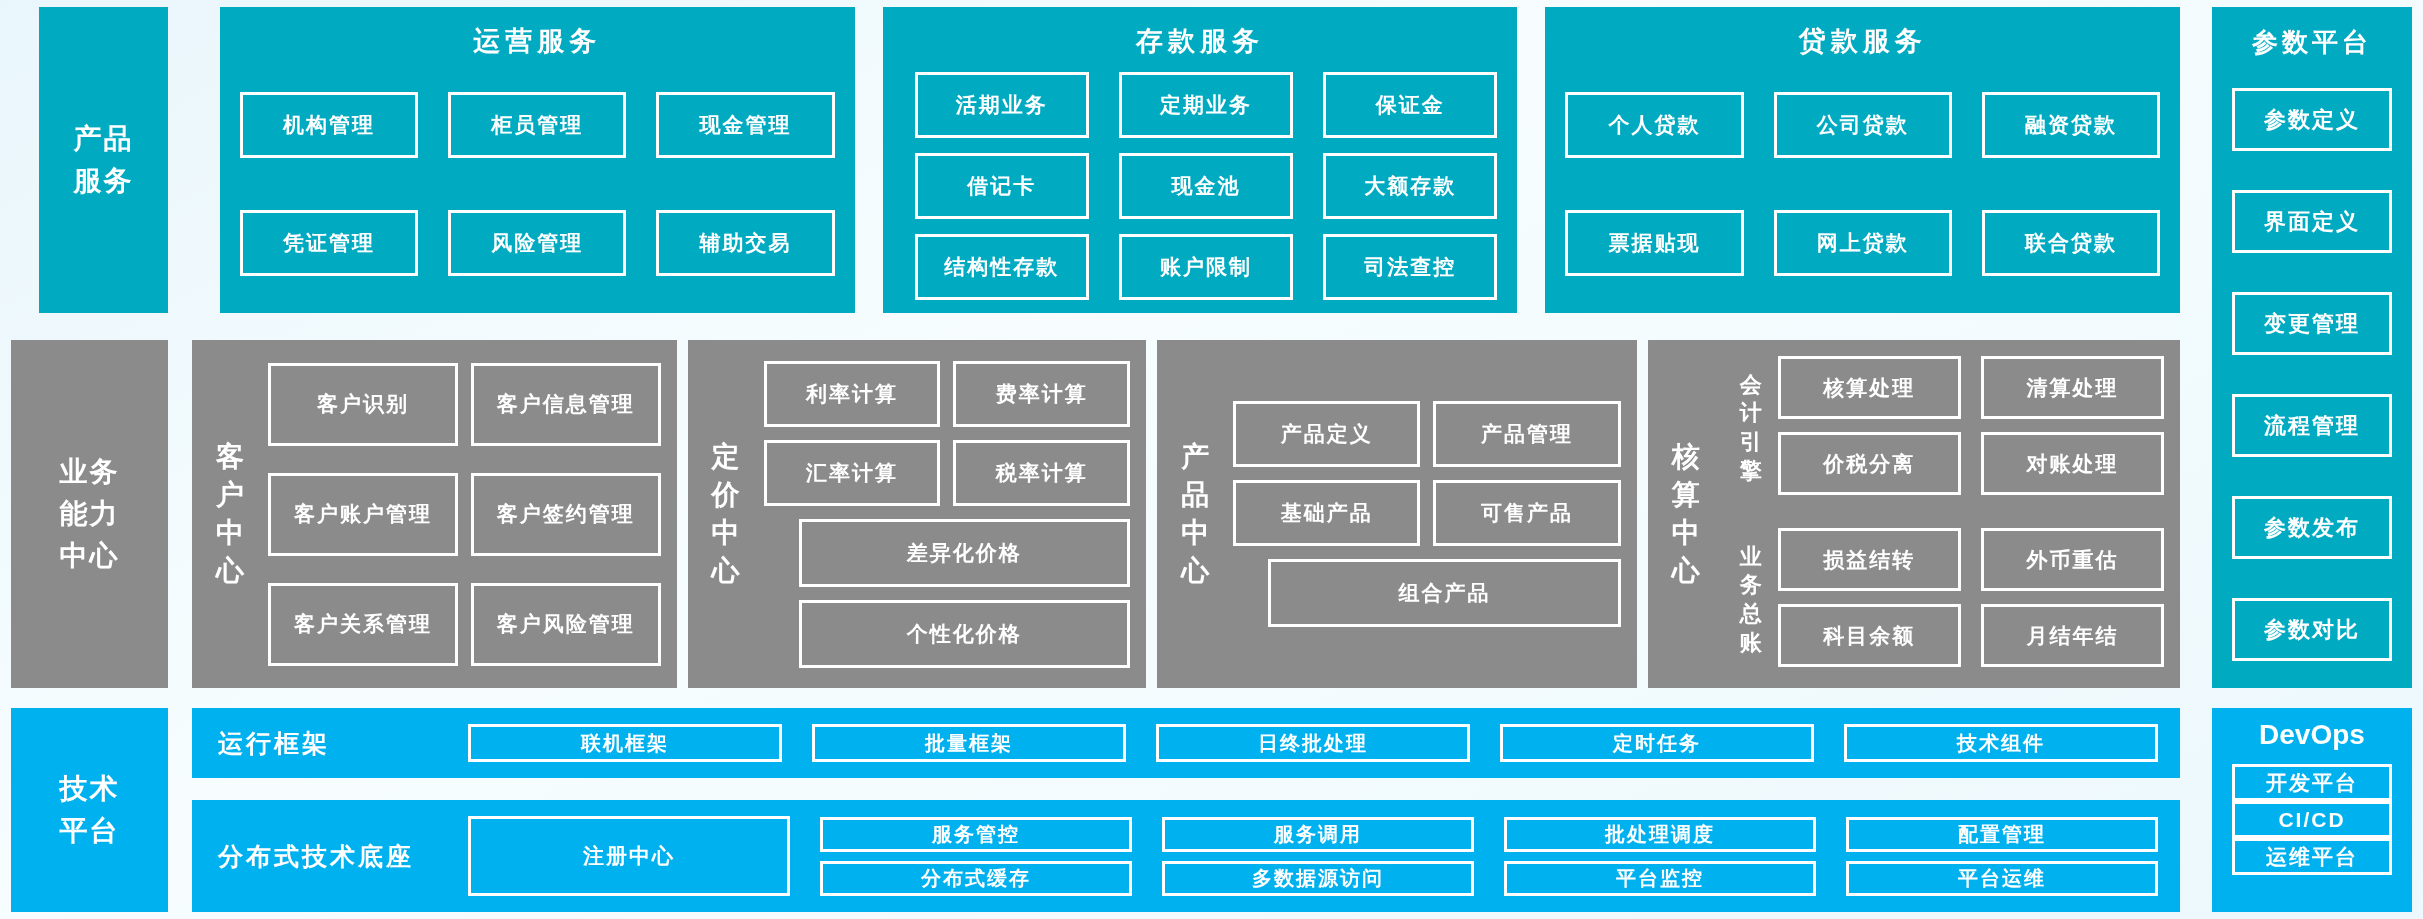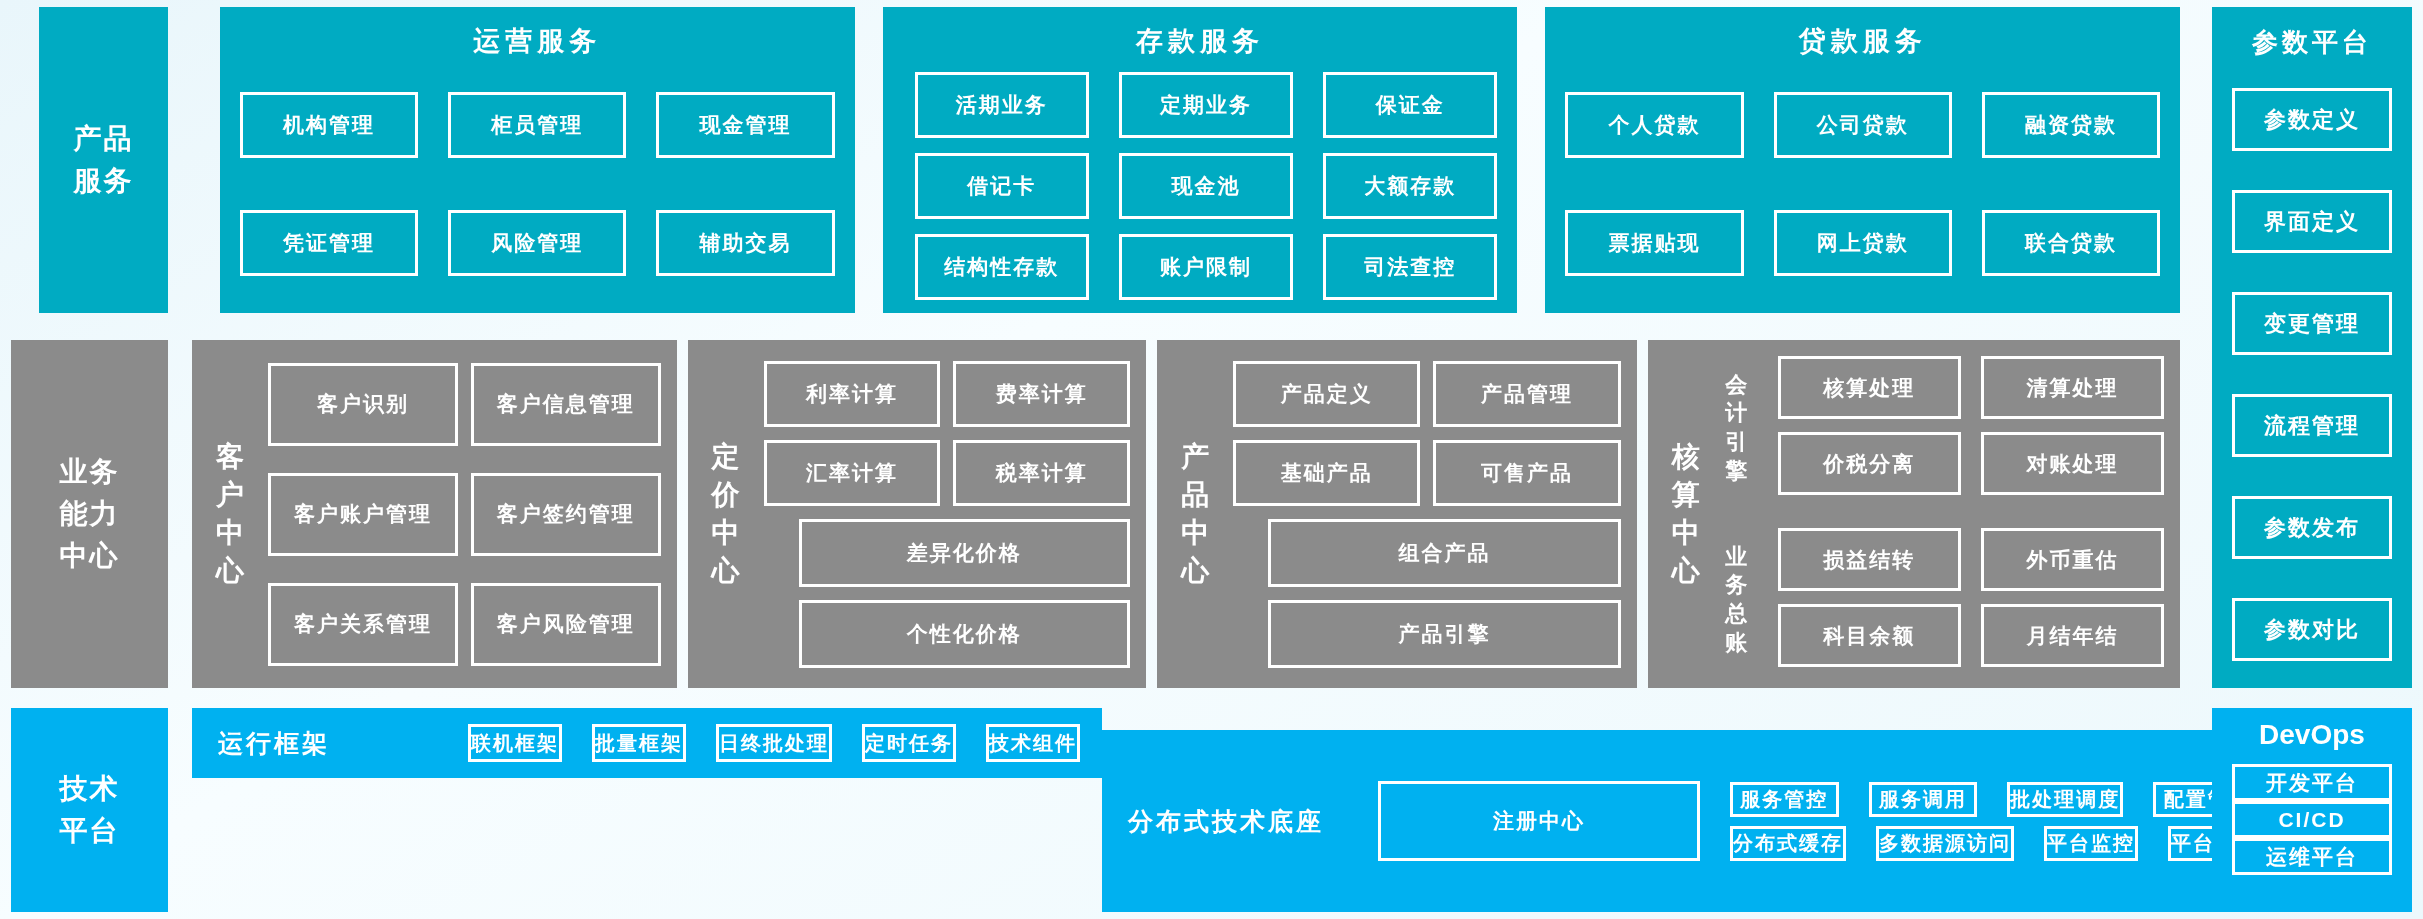--- a/index.html
+++ b/index.html
@@ -47,28 +47,28 @@
   .mid-panel{display:flex;min-width:0;}
   .cust{flex:487;}.pric{flex:461;}.prod{flex:482;}.acct{flex:535;}
   .v-label{flex:none;width:76px;display:flex;align-items:center;justify-content:center;font-size:28px;}
   .v-label span{width:1.15em;word-break:break-all;text-align:center;line-height:1.35;}
   .mid-content{flex:1;min-width:0;display:flex;flex-direction:column;justify-content:center;gap:13px;padding:14px 16px 14px 0;}
   .cust .mid-content{gap:27px;}
   .cust .box{height:83px;}
   .wide{height:68px;margin-left:35px;}
   .acct-content{flex:1;min-width:0;display:flex;flex-direction:column;gap:28px;padding:16px 16px 16px 0;}
   .group{flex:1;display:flex;min-width:0;}
-  .g-label{flex:none;width:54px;display:flex;align-items:center;font-size:22px;}
+  .g-label{flex:none;width:54px;display:flex;align-items:center;justify-content:center;font-size:22px;}
   .g-label span{width:1.15em;word-break:break-all;text-align:center;line-height:1.3;}
   .g-boxes{flex:1;min-width:0;display:flex;flex-direction:column;gap:13px;}
   .g-boxes .brow{gap:20px;}
   .g-boxes .box{height:63px;}
 
   
-  .row-bot{display:flex;justify-content:space-between;}
+  .row-bot{display:flex;flex-direction:column;justify-content:space-between;}
   .run-panel{height:70px;flex:none;display:flex;align-items:center;padding:0 22px 0 26px;}
   .dist-panel{flex:1;margin-top:22px;display:flex;align-items:center;padding:0 22px 0 26px;}
   .b-label{flex:none;width:250px;font-size:25px;letter-spacing:3px;}
   .run-boxes{flex:1;min-width:0;display:flex;gap:30px;}
   .run-boxes .box{flex:1;height:38px;font-size:20px;}
   .reg-box{flex:none;width:322px;height:80px;margin-right:30px;font-size:21px;}
   .dist-grid{flex:1;min-width:0;display:flex;flex-direction:column;gap:9px;}
   .dist-grid .box{height:35px;font-size:20px;}
 
   
@@ -203,21 +203,20 @@
         <div class="mid-content">
           <div class="brow">
             <div class="box">产品定义</div>
             <div class="box">产品管理</div>
           </div>
           <div class="brow">
             <div class="box">基础产品</div>
             <div class="box">可售产品</div>
           </div>
           <div class="box wide">组合产品</div>
-          <div class="box wide">产品引擎</div>
         </div>
       </div>
 
       <div class="mid-panel gray acct">
         <div class="v-label">
           <span>核算中心</span>
         </div>
         <div class="acct-content">
           <div class="group">
             <div class="g-label">

